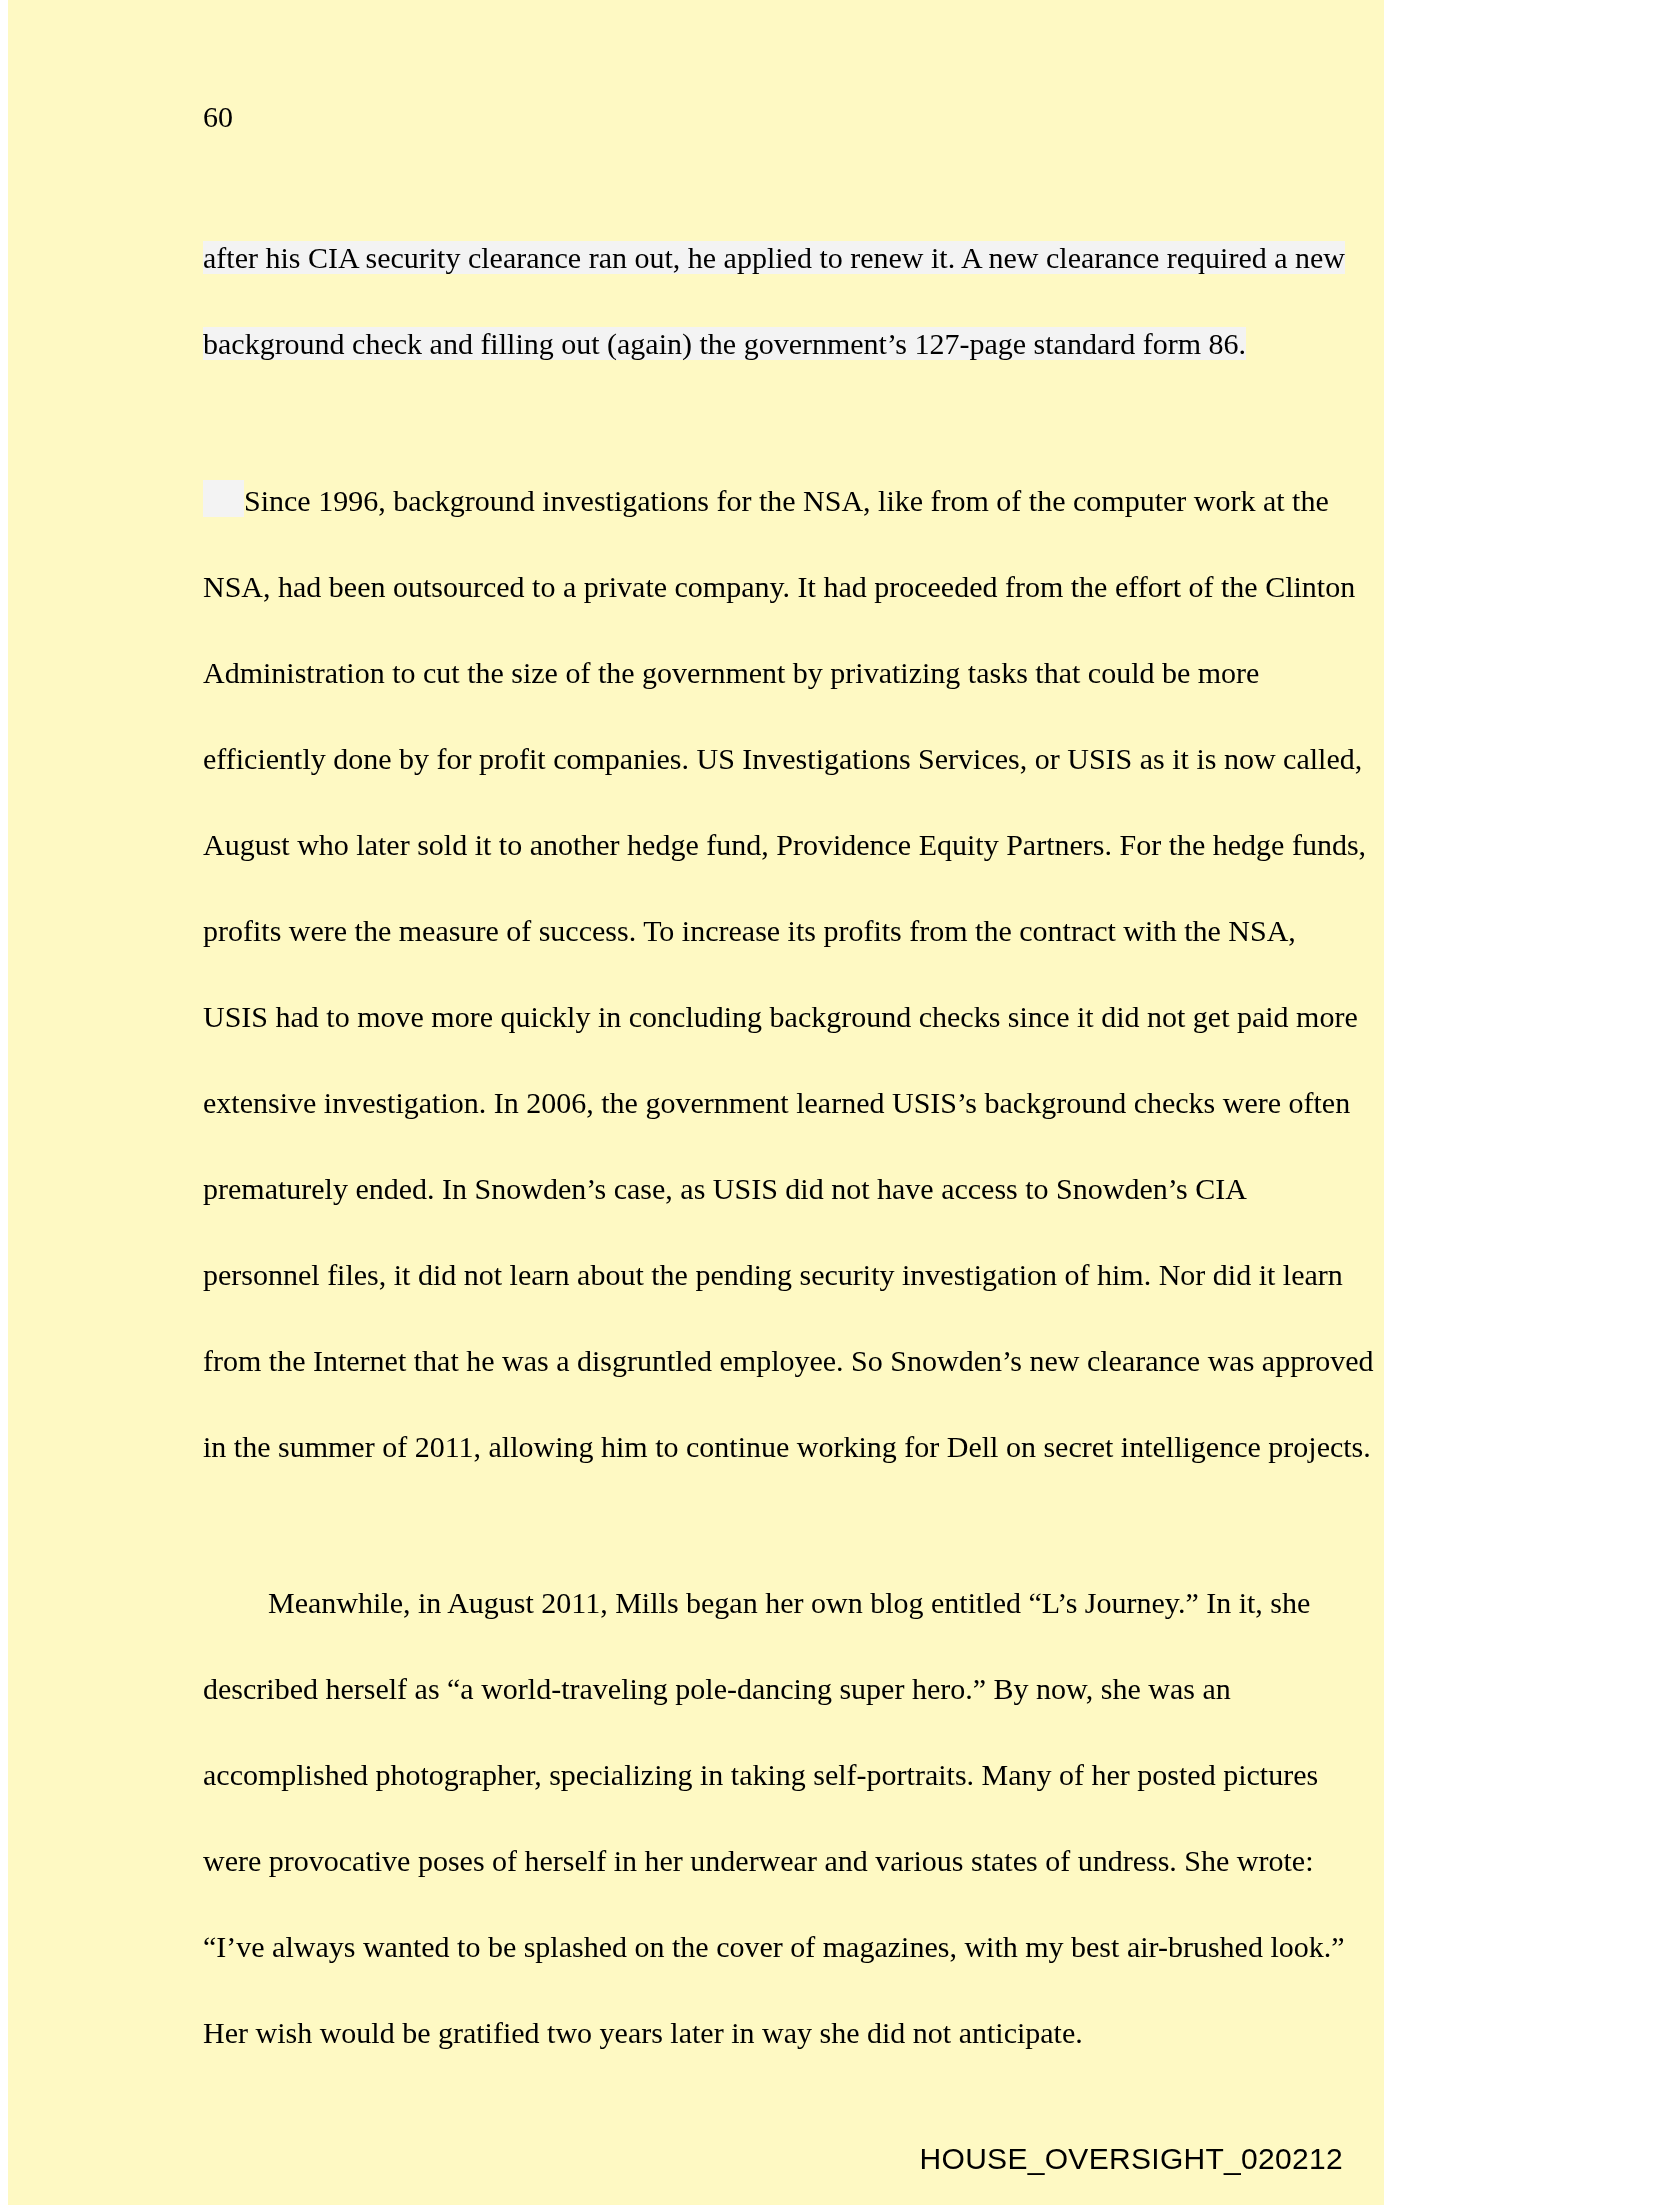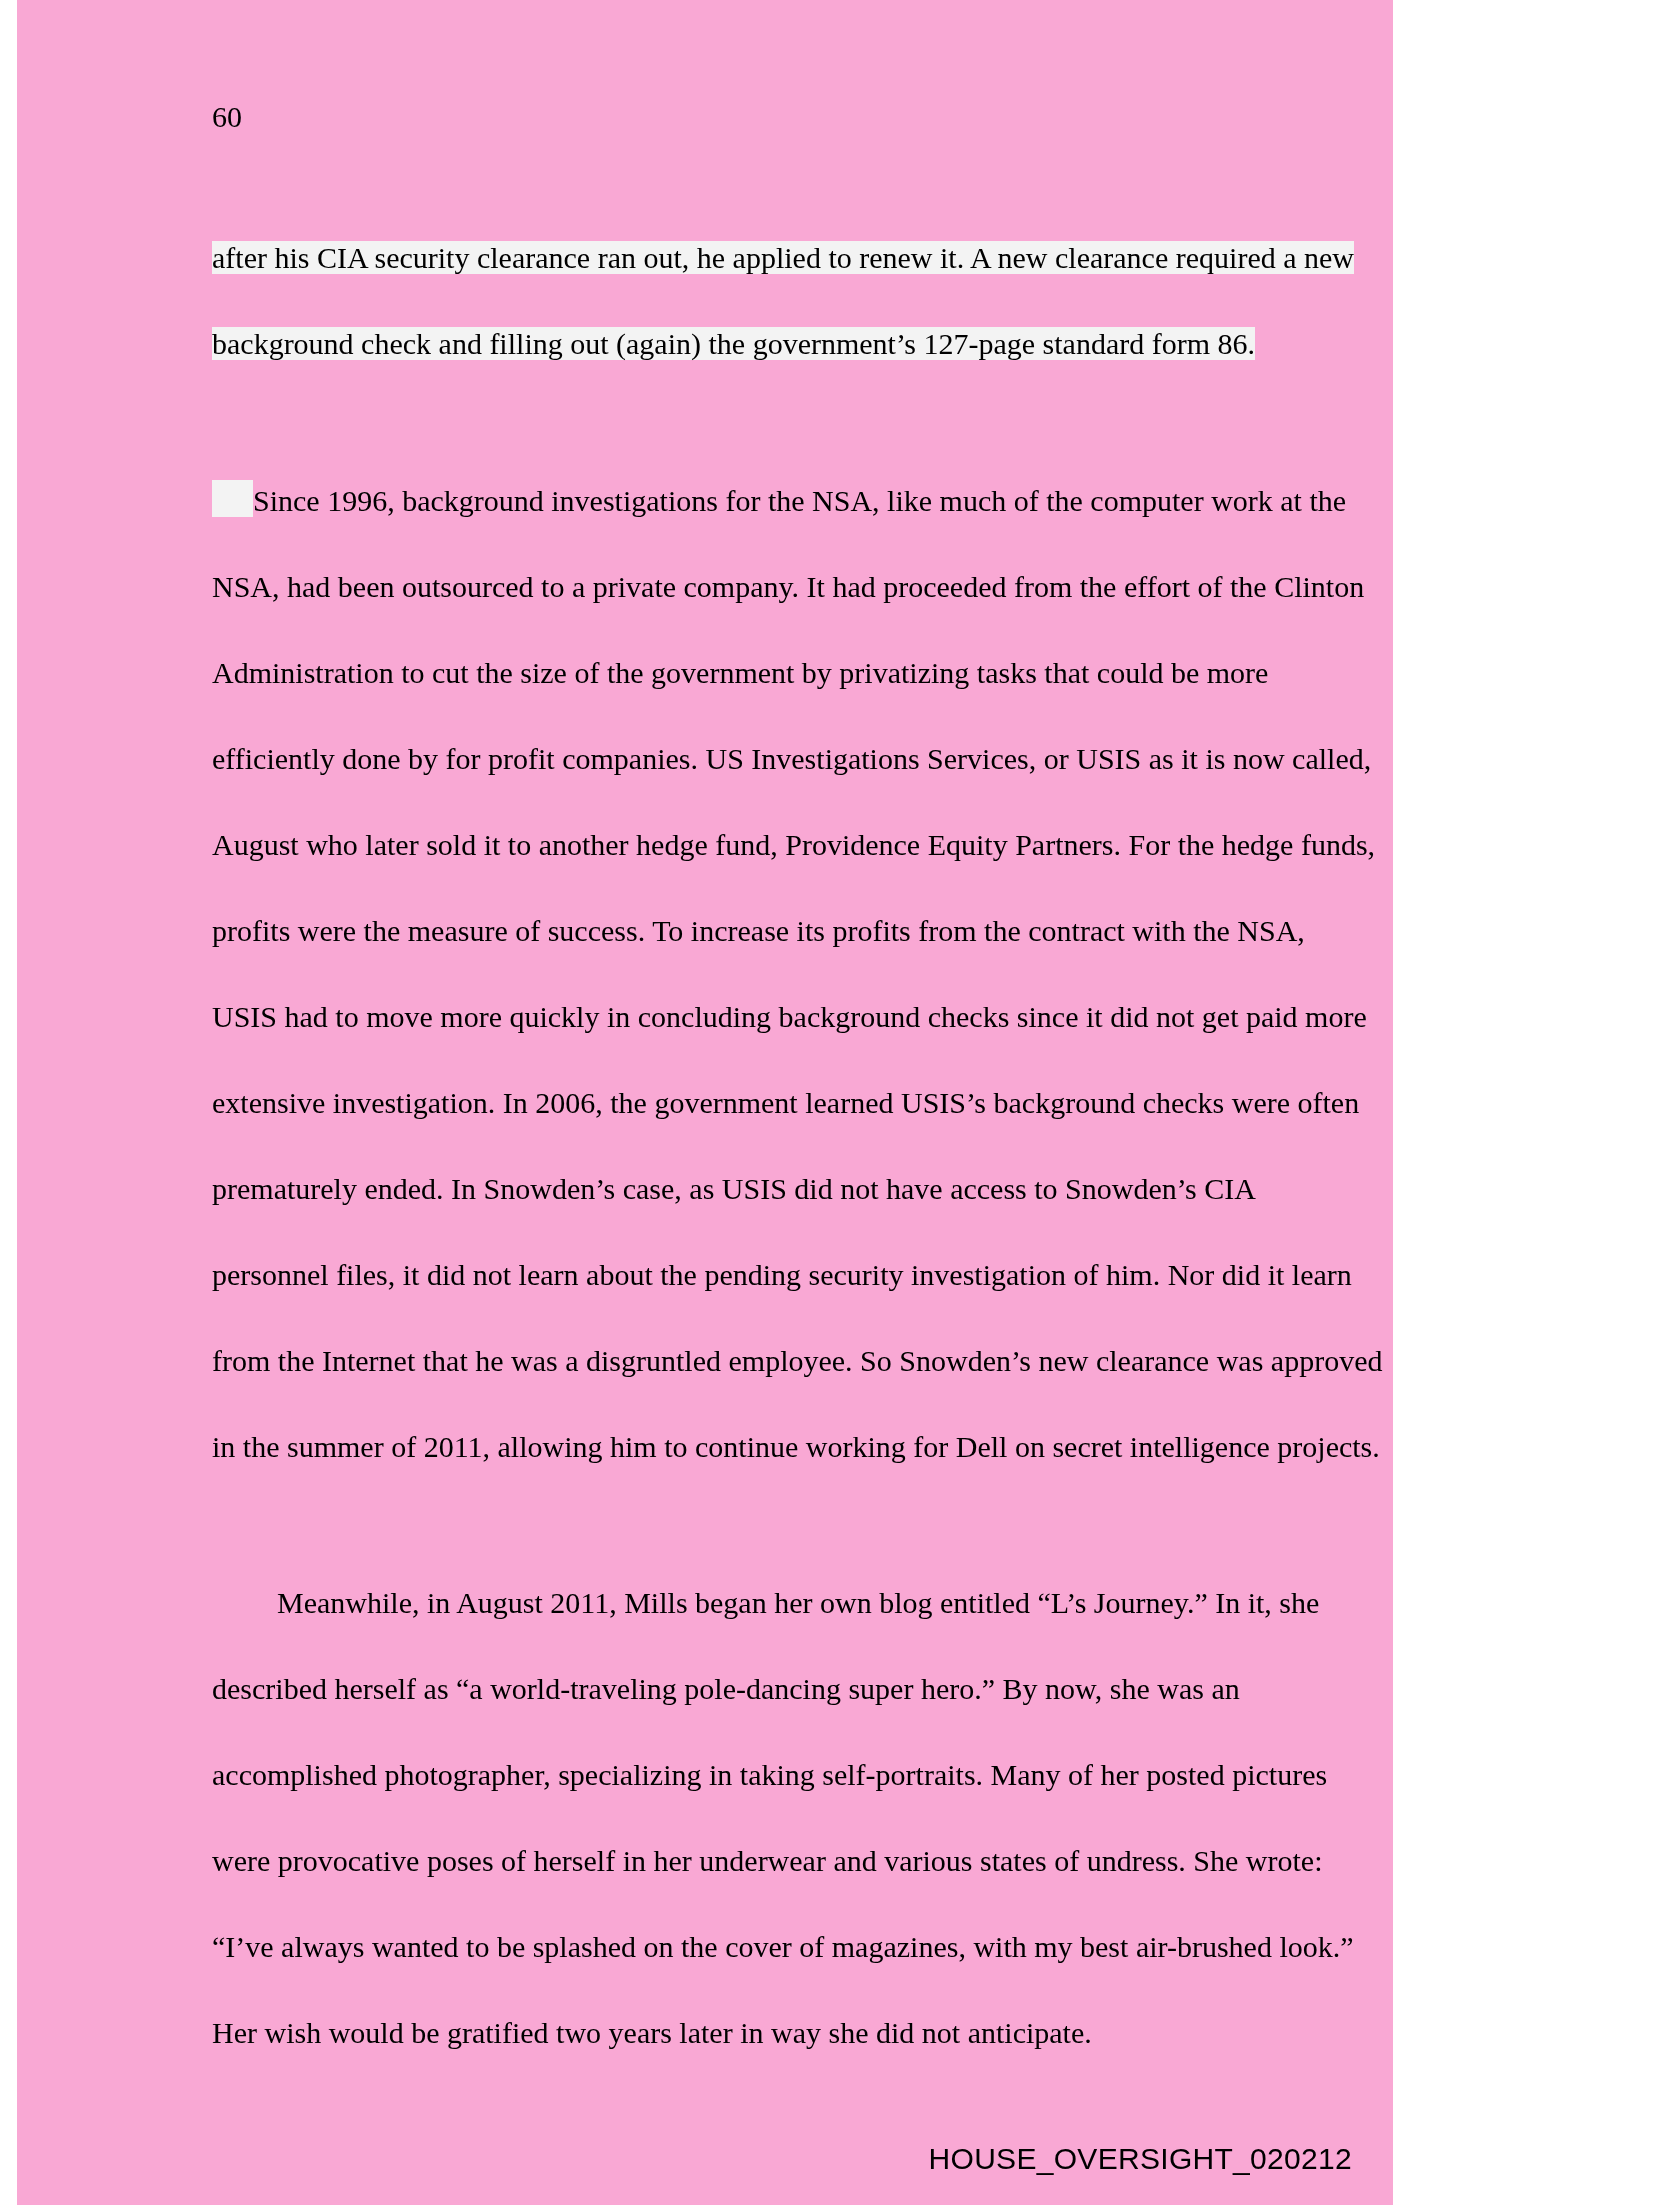--- a/index.html
+++ b/index.html
@@ -1,17 +1,17 @@
 <!DOCTYPE html>
 <html style="font-size:10.5px"><head>
 <meta charset="utf-8">
 <style>
   html, body { margin: 0; padding: 0; background: #ffffff; }
   body { width: 1669px; height: 2205px; position: relative; overflow: hidden; }
-  .page { position: absolute; left: 17px; top: 0; width: 1376px; height: 2205px; background: #f9a8d4; color: #000;
+  .page { position: absolute; left: 8px; top: 0; width: 1376px; height: 2205px; background: #fef9c3; color: #000;
           font-family: "Liberation Serif", "DejaVu Serif", serif; }
   .page-number { position: absolute; left: 195px; top: 97px; font-size: 30px; line-height: 39px; }
   .body { position: absolute; left: 195px; top: 193px; width: 1283px; }
   .para { margin: 0 0 27.5px 0; font-size: 30px; line-height: 43px; white-space: pre-line; }
   .line { display: block; white-space: nowrap; }
   .hl { background: #f3f3f3; margin-top: 33px; }
   .indent-box { display: inline-block; width: 41px; height: 37px; background: #f3f3f3; vertical-align: -6.5px; }
   .footer { position: absolute; right: 41px; top: 2139px; font-family: "Liberation Sans", "DejaVu Sans", sans-serif;
             font-size: 30px; line-height: 39px; letter-spacing: 0.3px; }
 </style>
@@ -22,21 +22,21 @@
   <div class="page-number">60</div>
 
   <div class="body">
 
     <p class="para">
       <span class="line"><span class="hl">after his CIA security clearance ran out, he applied to renew it.  A new clearance required a new</span></span>
       <span class="line"><span class="hl">background check and filling out (again) the government’s 127-page standard form 86.</span></span>
     </p>
 
     <p class="para">
-      <span class="line"><span class="indent-box"></span><span>Since 1996, background investigations for the NSA, like much of the computer work at the</span></span>
+      <span class="line"><span class="indent-box"></span><span>Since 1996, background investigations for the NSA, like from of the computer work at the</span></span>
       <span class="line">NSA, had been outsourced to a private company.  It had proceeded from the effort of the Clinton</span>
       <span class="line">Administration to cut the size of the government by privatizing tasks that could be more</span>
       <span class="line">efficiently done by for profit companies. US Investigations Services, or USIS as it is now called,</span>
       <span class="line">August who later sold it to another hedge fund, Providence Equity Partners.  For the hedge funds,</span>
       <span class="line">profits were the measure of success.  To increase its profits from the contract with the NSA,</span>
       <span class="line">USIS had to move more quickly in concluding background checks since it did not get paid more</span>
       <span class="line">extensive investigation.  In 2006, the government learned USIS’s background checks were often</span>
       <span class="line">prematurely ended.  In Snowden’s case, as USIS did not have access to Snowden’s CIA</span>
       <span class="line">personnel files, it did not learn about the pending security investigation of him. Nor did it learn</span>
       <span class="line">from the Internet that he was a disgruntled employee. So Snowden’s new clearance was approved</span>

